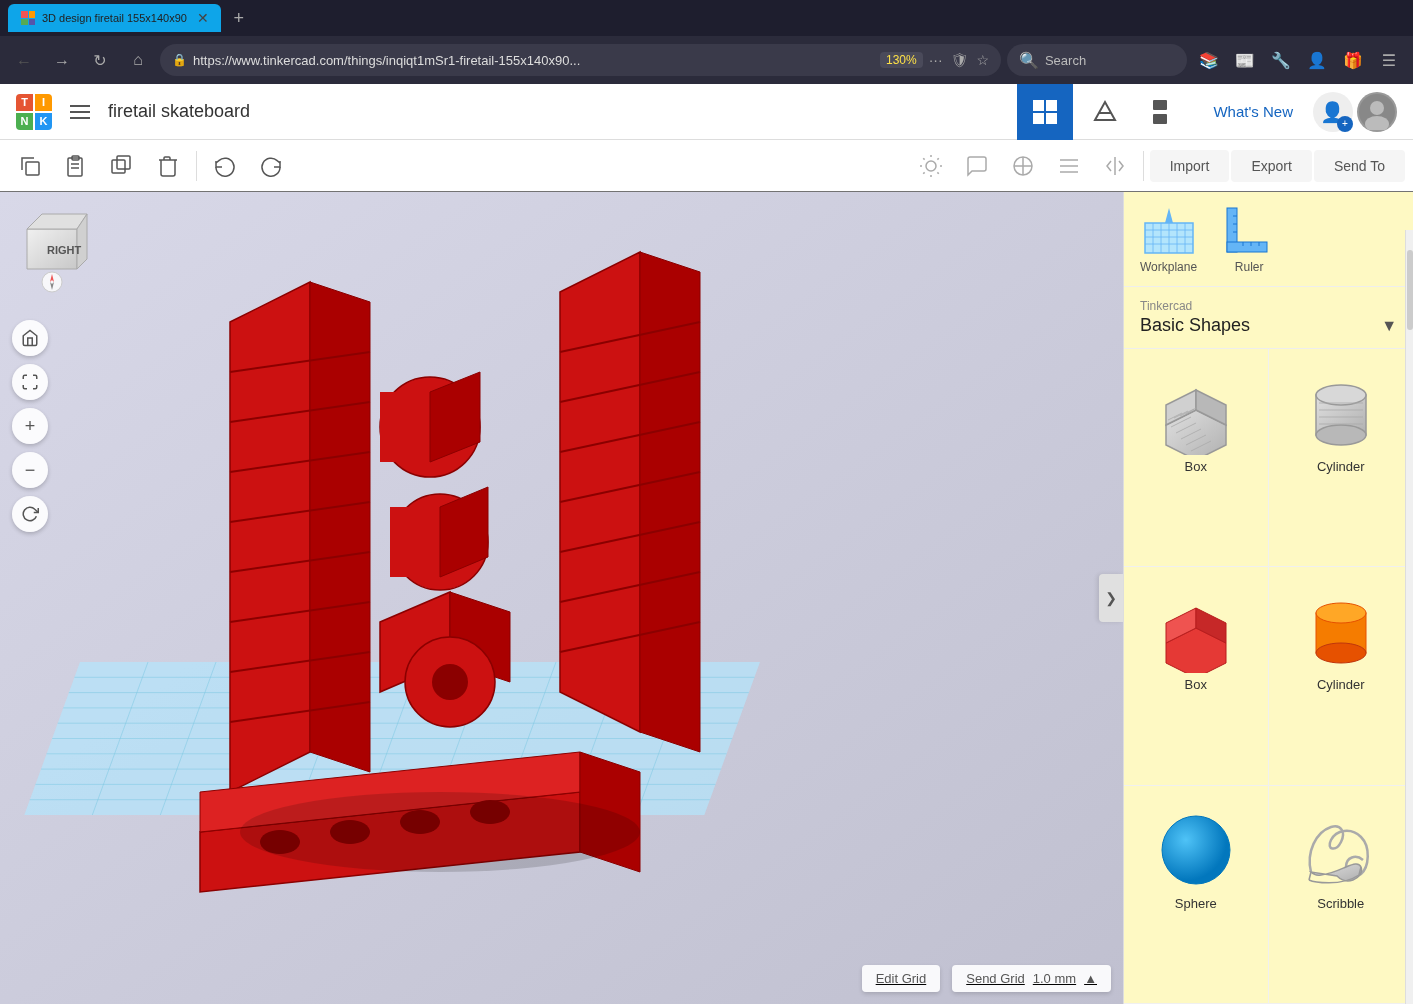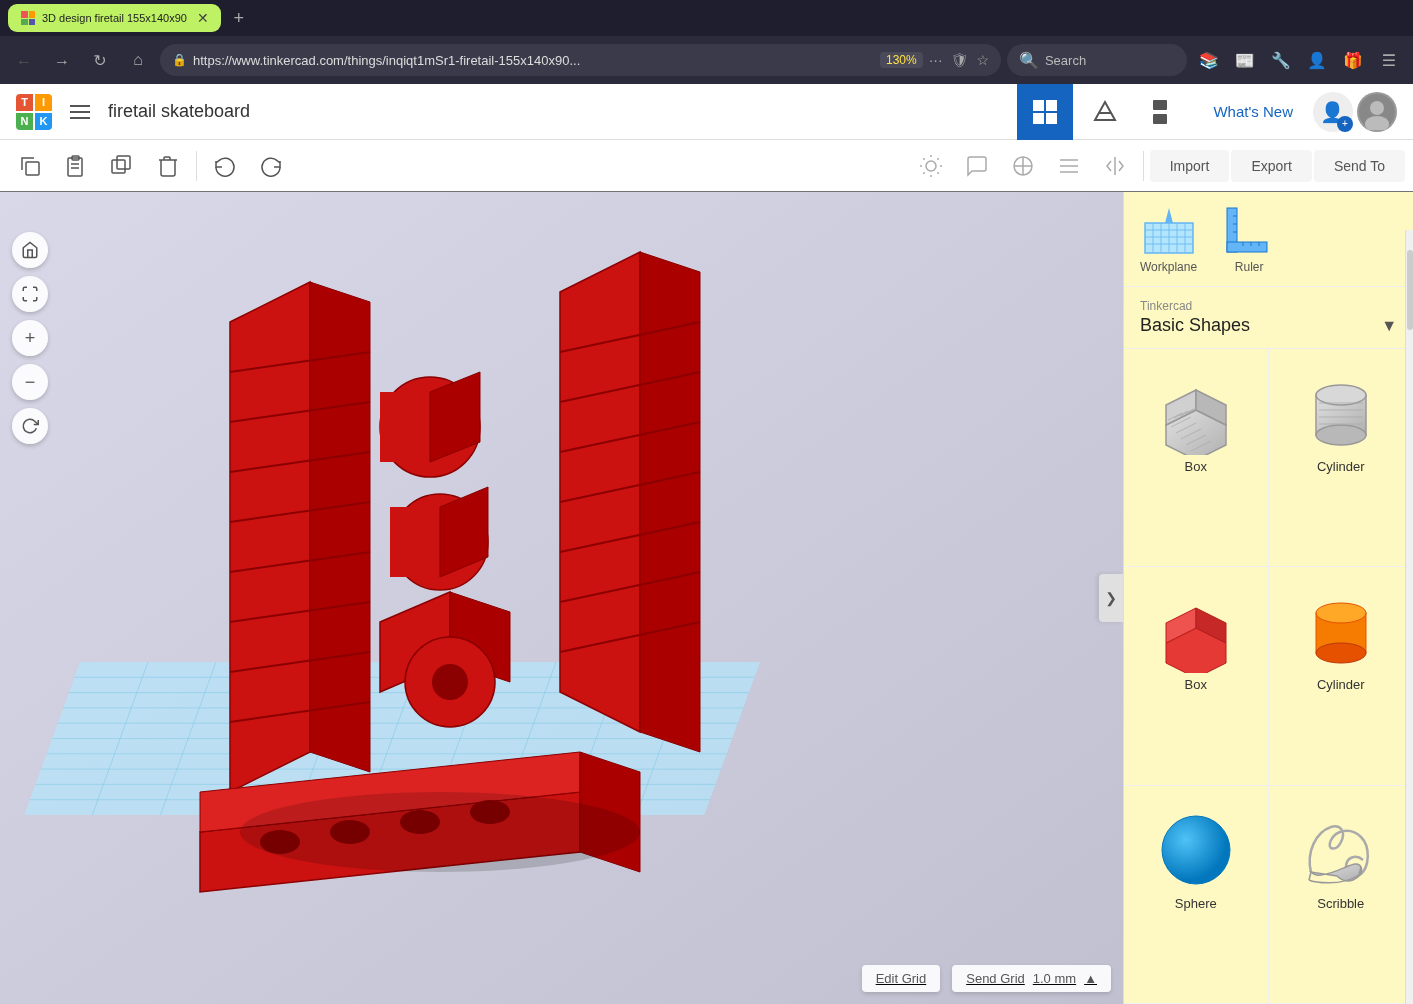--- a/index.html
+++ b/index.html
@@ -1,21 +1,21 @@
 <!DOCTYPE html>
 <html><head>
   <meta charset="utf-8">
   <style>
     * { box-sizing: border-box; margin: 0; padding: 0; }
     body { font-family: Arial, sans-serif; background: #1a1a2e; width: 1413px; height: 1004px; overflow: hidden; }
 
     
     .tab-bar { display: flex; align-items: center; height: 36px; background: #1e1e2e; padding: 0 8px; gap: 4px; }
     .tab { display: flex; align-items: center; background: #3c3c50; color: #ddd; font-size: 12px; padding: 0 12px; height: 28px; border-radius: 6px 6px 0 0; max-width: 220px; gap: 6px; }
-    .tab.active { background: #bef264; color: #222; border-radius: 9px; }
+    .tab.active { background: #0ea5e9; color: #222; }
     .tab-favicon { width: 16px; height: 16px; display: flex; align-items: center; justify-content: center; flex-shrink: 0; }
     .tinkercad-logo-small { display: grid; grid-template-columns: 1fr 1fr; grid-template-rows: 1fr 1fr; width: 14px; height: 14px; gap: 1px; }
     .tl-t { background: #e55; }
     .tl-i { background: #f90; }
     .tl-n { background: #5a5; }
     .tl-k { background: #55a; }
     .tab-title { font-size: 11px; white-space: nowrap; overflow: hidden; text-overflow: ellipsis; }
     .tab-close { font-size: 14px; cursor: pointer; margin-left: 4px; color: #888; }
     .tab.active .tab-close { color: #444; }
     .new-tab-btn { width: 28px; height: 28px; display: flex; align-items: center; justify-content: center; color: #aaa; font-size: 18px; cursor: pointer; }
@@ -382,20 +382,44 @@
       <ellipse cx="280" cy="650" rx="20" ry="12" fill="#8b0000"></ellipse>
       <ellipse cx="350" cy="640" rx="20" ry="12" fill="#8b0000"></ellipse>
       <ellipse cx="420" cy="630" rx="20" ry="12" fill="#8b0000"></ellipse>
       <ellipse cx="490" cy="620" rx="20" ry="12" fill="#8b0000"></ellipse>
 
       <ellipse cx="440" cy="640" rx="200" ry="40" fill="rgba(0,0,0,0.15)"></ellipse>
     </svg>
 
     <div class="left-controls">
 
+      <div style="position:relative; width:80px; height:80px;">
+        <svg width="80" height="80" viewBox="0 0 80 80">
+          <defs>
+            <linearGradient id="cubeGrad" x1="0%" y1="0%" x2="100%" y2="100%">
+              <stop offset="0%" style="stop-color:#f0f0f0"></stop>
+              <stop offset="100%" style="stop-color:#c8c8c8"></stop>
+            </linearGradient>
+          </defs>
+
+          <polygon points="15,25 65,25 65,65 15,65" fill="url(#cubeGrad)" stroke="#aaa" stroke-width="1"></polygon>
+
+          <polygon points="15,25 30,10 75,10 65,25" fill="#e0e0e0" stroke="#aaa" stroke-width="1"></polygon>
+
+          <polygon points="65,25 75,10 75,55 65,65" fill="#d0d0d0" stroke="#aaa" stroke-width="1"></polygon>
+
+          <text x="35" y="50" font-size="11" font-weight="bold" fill="#555">RIGHT</text>
+        </svg>
+        
+        <svg style="position:absolute;bottom:-10px;left:50%;transform:translateX(-50%)" width="24" height="24">
+          <circle cx="12" cy="12" r="10" fill="rgba(255,255,255,0.8)" stroke="#ccc"></circle>
+          <polygon points="12,4 10,12 12,10 14,12" fill="#e55"></polygon>
+          <polygon points="12,20 10,12 12,14 14,12" fill="#888"></polygon>
+        </svg>
+      </div>
 
       <div style="height:20px"></div>
 
       <div class="home-btn">
         <svg width="18" height="18" viewBox="0 0 24 24" fill="none" stroke="#555" stroke-width="2">
             <path d="M3 9l9-7 9 7v11a2 2 0 0 1-2 2H5a2 2 0 0 1-2-2z"></path>
             <polyline points="9,22 9,12 15,12 15,22"></polyline>
           </svg>
       </div>
       <div class="fit-btn">

